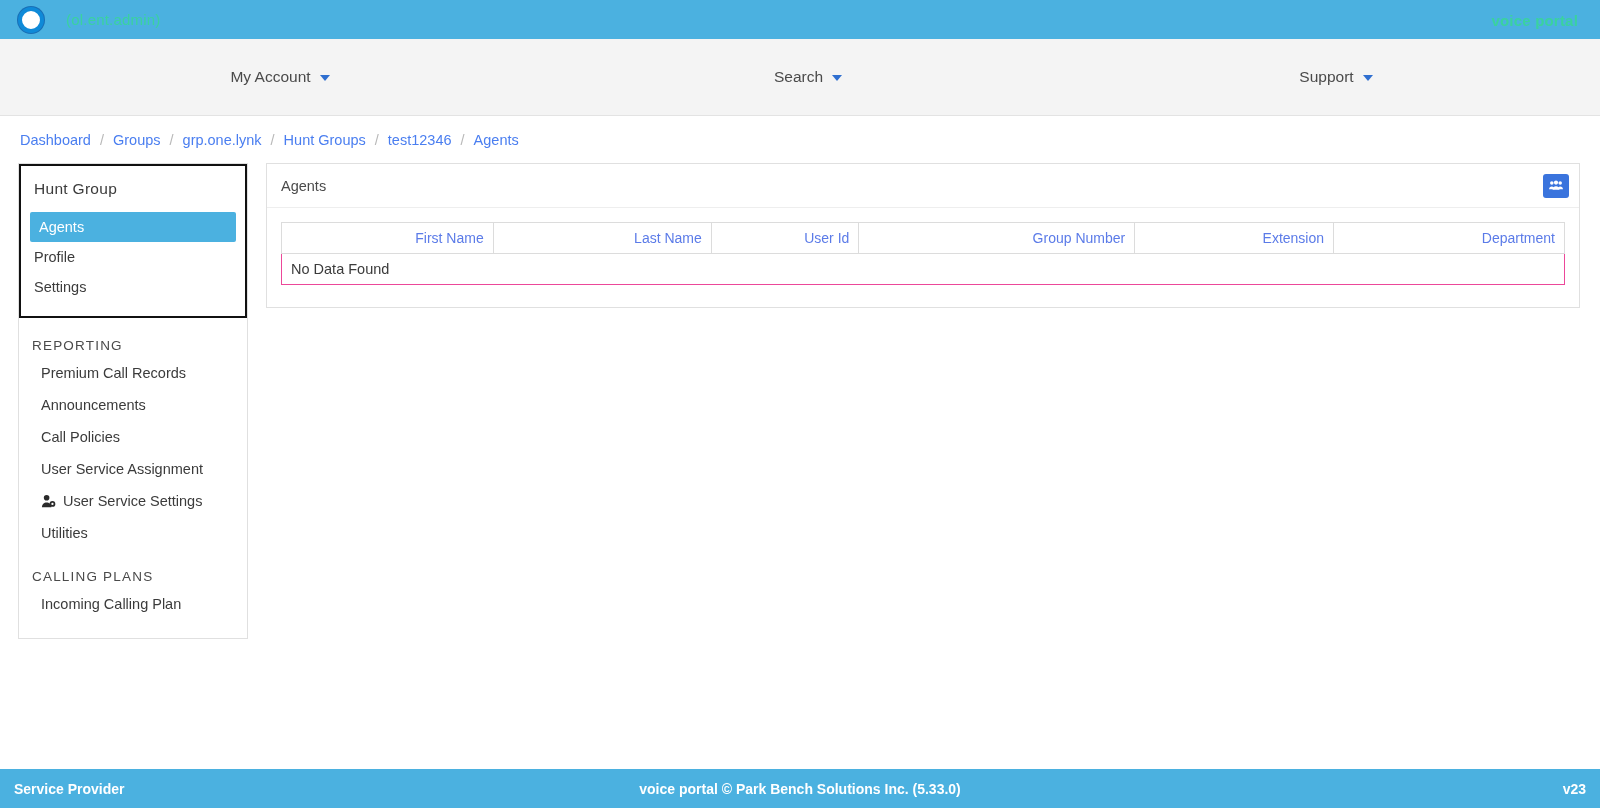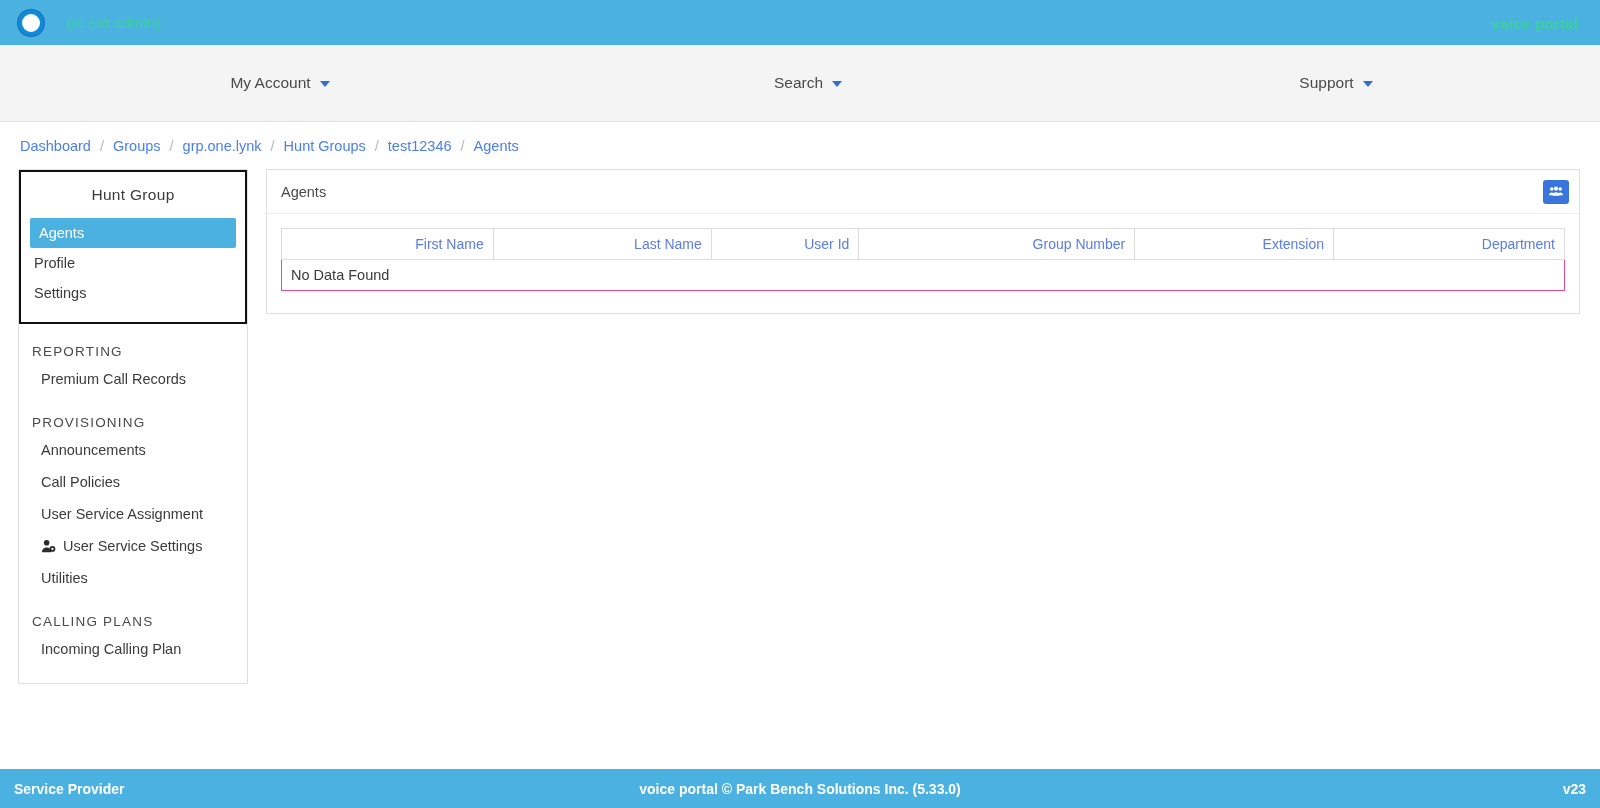--- a/index.html
+++ b/index.html
@@ -6,21 +6,21 @@
   html, body {
     margin: 0; padding: 0;
     width: 1600px; height: 808px;
     font-family: "Liberation Sans", sans-serif;
     background: #ffffff;
     overflow: hidden;
   }
 
   
   .topbar {
-    height: 45px;
+    height: 39px;
     background: #4bb1e0;
     display: flex;
     align-items: center;
     padding: 0 18px;
     position: relative;
   }
   .logo-mark {
     width: 26px; height: 26px;
     border-radius: 50%;
     background: #ffffff;
@@ -111,21 +111,20 @@
   .sidebar-box {
     border: 2px solid #111111;
     margin: 0;
     padding: 14px 0 14px 0;
   }
   .sidebar-title {
     font-size: 15.5px;
     color: #3b3b3b;
     padding: 0 13px 14px 13px;
     letter-spacing: .3px;
-    text-align: center;
   }
   .side-link {
     font-size: 14.5px;
     color: #3b3b3b;
     padding: 7px 13px;
     cursor: pointer;
     display: block;
   }
   .side-link.active {
     background: #4bb1e0;
@@ -281,21 +280,20 @@
       <div class="side-link active">Agents</div>
       <div class="side-link">Profile</div>
       <div class="side-link">Settings</div>
     </div>
 
     <div class="side-section">REPORTING</div>
     <div class="side-item">
       <span>Premium Call Records</span>
     </div>
 
-    <div class="side-section">PROVISIONING</div>
     <div class="side-item">
       <span>Announcements</span>
     </div>
     <div class="side-item">
       <span>Call Policies</span>
     </div>
     <div class="side-item">
       <span>User Service Assignment</span>
     </div>
     <div class="side-item">

